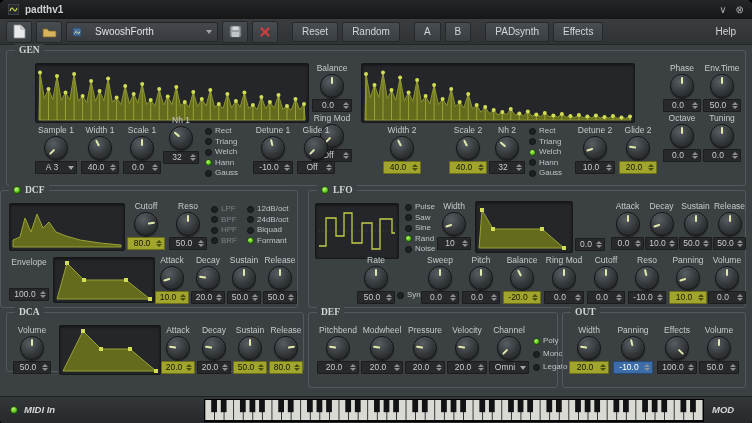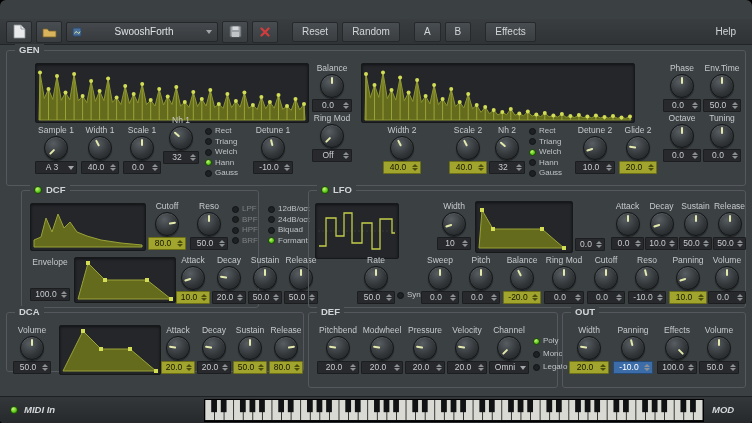--- a/index.html
+++ b/index.html
@@ -9,27 +9,27 @@
   .titlebar{position:absolute;left:0;top:0;width:752px;height:19px;background:linear-gradient(#24272a,#141617);display:flex;align-items:center;padding:0 8px;box-sizing:border-box;}
   .tb-icon{display:flex;margin-right:6px;}
   .tb-title{font-size:10px;font-weight:bold;color:#cdd0d2;}
   .winbtns{margin-left:auto;display:flex;gap:9px;}
   .winbtn{color:#a9adb0;font-size:10px;line-height:12px;cursor:default;}
   
   .toolbar{position:absolute;left:0;top:19px;width:752px;height:26px;background:linear-gradient(#393d40,#2f3336);border-bottom:1px solid #222527;display:flex;align-items:center;padding:0 6px;box-sizing:border-box;gap:4px;}
   .ibtn{width:24px;height:20px;background:linear-gradient(#484d51,#3a3e41);border:1px solid #26292b;border-radius:2px;display:flex;align-items:center;justify-content:center;}
   .tbtn{height:20px;padding:0 9px;font-size:10px;color:#d3d6d8;background:linear-gradient(#484d51,#3a3e41);border:1px solid #26292b;border-radius:2px;display:flex;align-items:center;box-sizing:border-box;}
   .tbtn.flat{background:transparent;border-color:transparent;}
-  .combo{height:20px;width:152px;background:linear-gradient(#45494d,#373b3e);border:1px solid #24272a;border-radius:2px;display:flex;align-items:center;gap:13px;padding:0 5px;box-sizing:border-box;text-align:center;}
+  .combo{height:20px;width:152px;background:linear-gradient(#45494d,#373b3e);border:1px solid #24272a;border-radius:2px;display:flex;align-items:center;gap:13px;padding:0 5px;box-sizing:border-box;}
   .combo .ctext{font-size:10px;color:#e0e2e4;flex:1;white-space:nowrap;overflow:hidden;}
   .ca{width:0;height:0;border-left:3.5px solid transparent;border-right:3.5px solid transparent;border-top:4px solid #a2a6a9;}
   .sep8{width:6px;}
   
   .group{position:absolute;border:1px solid #55595d;border-radius:3px;box-sizing:border-box;}
-  .gtitle{position:absolute;top:-7px;left:8px;background:#3b4043;padding:0 4px;font-size:9.5px;font-weight:bold;color:#d2d5d7;display:flex;align-items:center;gap:4px;line-height:12px;}
+  .gtitle{position:absolute;top:-7px;left:8px;background:#3b4043;padding:0 4px;font-size:9.5px;font-weight:bold;color:#d2d5d7;display:flex;align-items:center;gap:4px;line-height:12px;font-family:Liberation Serif, serif;}
   .led{width:8px;height:8px;border-radius:50%;background:#1d2123;border:1px solid #101213;box-sizing:border-box;}
   .led.on{background:radial-gradient(circle at 35% 30%,#c6f678,#58c716 60%,#2e7a08);border-color:#1e4d06;}
   
   .col{position:absolute;display:flex;flex-direction:column;align-items:center;gap:1px;}
   .plabel{font-size:8.5px;color:#c6cacc;white-space:nowrap;height:10px;line-height:10px;}
   .knob{position:relative;width:22px;height:22px;border-radius:50%;background:radial-gradient(circle at 38% 30%,#575d62,#33373a 55%,#1f2224 95%);border:1px solid #131516;box-shadow:inset 0 1px 1px rgba(255,255,255,.10),0 1px 1px rgba(0,0,0,.5);}
   .ptr{position:absolute;left:50%;top:2px;width:2px;height:7px;margin-left:-1px;background:#e3e9ac;border-radius:1px;transform-origin:1px 9px;}
   .spin{height:13px;background:#27292c;border:1px solid #1b1d1f;border-radius:1px;color:#c9ccce;font-size:8.5px;display:flex;align-items:center;padding:0 2px;gap:2px;box-sizing:border-box;align-self:stretch;}
   .spin .sv{flex:1;text-align:center;line-height:11px;white-space:nowrap;}
   .ud{display:flex;flex-direction:column;gap:1px;align-items:center;}
@@ -51,20 +51,33 @@
   
   .statusbar{position:absolute;left:0;top:396px;width:752px;height:27px;background:linear-gradient(#33373a,#26292b);border-top:1px solid #1e2123;}
   .sb-label{position:absolute;font-size:9.5px;font-weight:bold;color:#d4d7d9;font-style:italic;}
   .kb{position:absolute;background:#0c0d0e;border:1px solid #000;}
 </style>
 </head>
 <body>
 
 <div class="app">
 
+  <div class="titlebar">
+    <span class="tb-icon">
+      <svg width="11" height="11" viewBox="0 0 11 11">
+          <rect width="11" height="11" rx="2" fill="#262a2d" stroke="#5b6166" stroke-width="0.8"></rect>
+          <path d="M2,7 Q3.5,2 5.5,5.5 T9,4" stroke="#c2ce48" stroke-width="1.2" fill="none"></path>
+        </svg>
+    </span>
+    <span class="tb-title">padthv1</span>
+    <span class="winbtns">
+      <span class="winbtn">∨</span>
+      <span class="winbtn">⊗</span>
+    </span>
+  </div>
 
   <div class="toolbar">
     <span class="ibtn">
       <svg width="13" height="15" viewBox="0 0 13 15">
           <path d="M1,1 h7 l4,4 v9 h-11 z" fill="#e8eaec" stroke="#8d9296" stroke-width="0.8"></path>
           <path d="M8,1 v4 h4" fill="none" stroke="#8d9296" stroke-width="0.8"></path>
         </svg>
     </span>
     <span class="ibtn">
       <svg width="15" height="12" viewBox="0 0 15 12">
@@ -91,20 +104,21 @@
           <path d="M2.5,2.5 L9.5,9.5 M9.5,2.5 L2.5,9.5" stroke="#d23c3c" stroke-width="2.3" stroke-linecap="round"></path>
         </svg>
     </span>
     <span class="sep8"></span>
     <span class="tbtn">Reset</span>
     <span class="tbtn">Random</span>
     <span class="sep8"></span>
     <span class="tbtn">A</span>
     <span class="tbtn">B</span>
     <span class="sep8"></span>
+    <span class="tbtn">PADsynth</span>
     <span class="tbtn">Effects</span>
     <span style="flex:1"></span>
     <span class="tbtn flat">Help</span>
   </div>
 
   <div class="group" style="left:6px;top:50px;width:740px;height:136px">
     <div class="gtitle">
         <span>GEN</span>
       </div>
 
@@ -400,20 +414,33 @@
           <i class="ptr" style="transform: rotate(-13.5deg);"></i>
         </div>
       <div class="spin">
           <span class="sv">-10.0</span>
           <span class="ud">
             <i class="uu"></i>
             <i class="dd"></i>
           </span>
         </div>
     </div>
+    <div class="col" style="left:290px;top:74px;width:38px">
+      <span class="plabel">Glide 1</span>
+      <div class="knob">
+          <i class="ptr" style="transform: rotate(-135deg);"></i>
+        </div>
+      <div class="spin">
+          <span class="sv">Off</span>
+          <span class="ud">
+            <i class="uu"></i>
+            <i class="dd"></i>
+          </span>
+        </div>
+    </div>
 
     <div class="col" style="left:376px;top:74px;width:38px">
       <span class="plabel">Width 2</span>
       <div class="knob">
           <i class="ptr" style="transform: rotate(-27deg);"></i>
         </div>
       <div class="spin hl">
           <span class="sv">40.0</span>
           <span class="ud">
             <i class="uu"></i>
@@ -490,21 +517,21 @@
       <div class="spin hl">
           <span class="sv">20.0</span>
           <span class="ud">
             <i class="uu"></i>
             <i class="dd"></i>
           </span>
         </div>
     </div>
   </div>
 
-  <div class="group" style="left:21px;top:190px;width:238px;height:118px">
+  <div class="group" style="left:0;top:190px;width:298px;height:118px">
     <div class="gtitle">
         <i class="led on"></i>
         <span>DCF</span>
       </div>
 
     <svg class="display" style="left:8px;top:12px;width:114px;height:46px" viewBox="0 0 114 46" preserveAspectRatio="none">
       <path d="M3,36 L10,33 L15,14 L21,28 L27,10 L33,24 L39,18 L46,28 L56,32 L70,36 L90,39 L111,41 L111,43 L3,43 Z" fill="#656b1d" stroke="#9aa336" stroke-width="1"></path>
     </svg>
 
     <div class="col" style="left:126px;top:10px;width:38px">
@@ -646,20 +673,42 @@
     <div class="gtitle">
         <i class="led on"></i>
         <span>LFO</span>
       </div>
 
     <svg class="display" style="left:6px;top:12px;width:82px;height:54px" viewBox="0 0 82 54" preserveAspectRatio="none">
       <line x1="2" y1="27" x2="80" y2="27" stroke="#34383b" stroke-width="1" stroke-dasharray="2,2"></line>
       <polyline points="3,42 10,42 10,14 20,14 20,32 28,32 28,9 36,9 36,39 46,39 46,19 56,19 56,45 64,45 64,15 76,15 76,29 79,29" fill="none" stroke="#c2ce48" stroke-width="1.3"></polyline>
     </svg>
 
+    <div class="radios" style="left:96px;top:12px">
+      <div class="radio">
+          <i class="rled"></i>
+          <span class="rlabel">Pulse</span>
+        </div>
+      <div class="radio">
+          <i class="rled"></i>
+          <span class="rlabel">Saw</span>
+        </div>
+      <div class="radio">
+          <i class="rled"></i>
+          <span class="rlabel">Sine</span>
+        </div>
+      <div class="radio on">
+          <i class="rled"></i>
+          <span class="rlabel">Rand</span>
+        </div>
+      <div class="radio">
+          <i class="rled"></i>
+          <span class="rlabel">Noise</span>
+        </div>
+    </div>
 
     <div class="col" style="left:128px;top:10px;width:34px">
       <span class="plabel">Width</span>
       <div class="knob">
           <i class="ptr" style="transform: rotate(-108deg);"></i>
         </div>
       <div class="spin">
           <span class="sv">10</span>
           <span class="ud">
             <i class="uu"></i>

